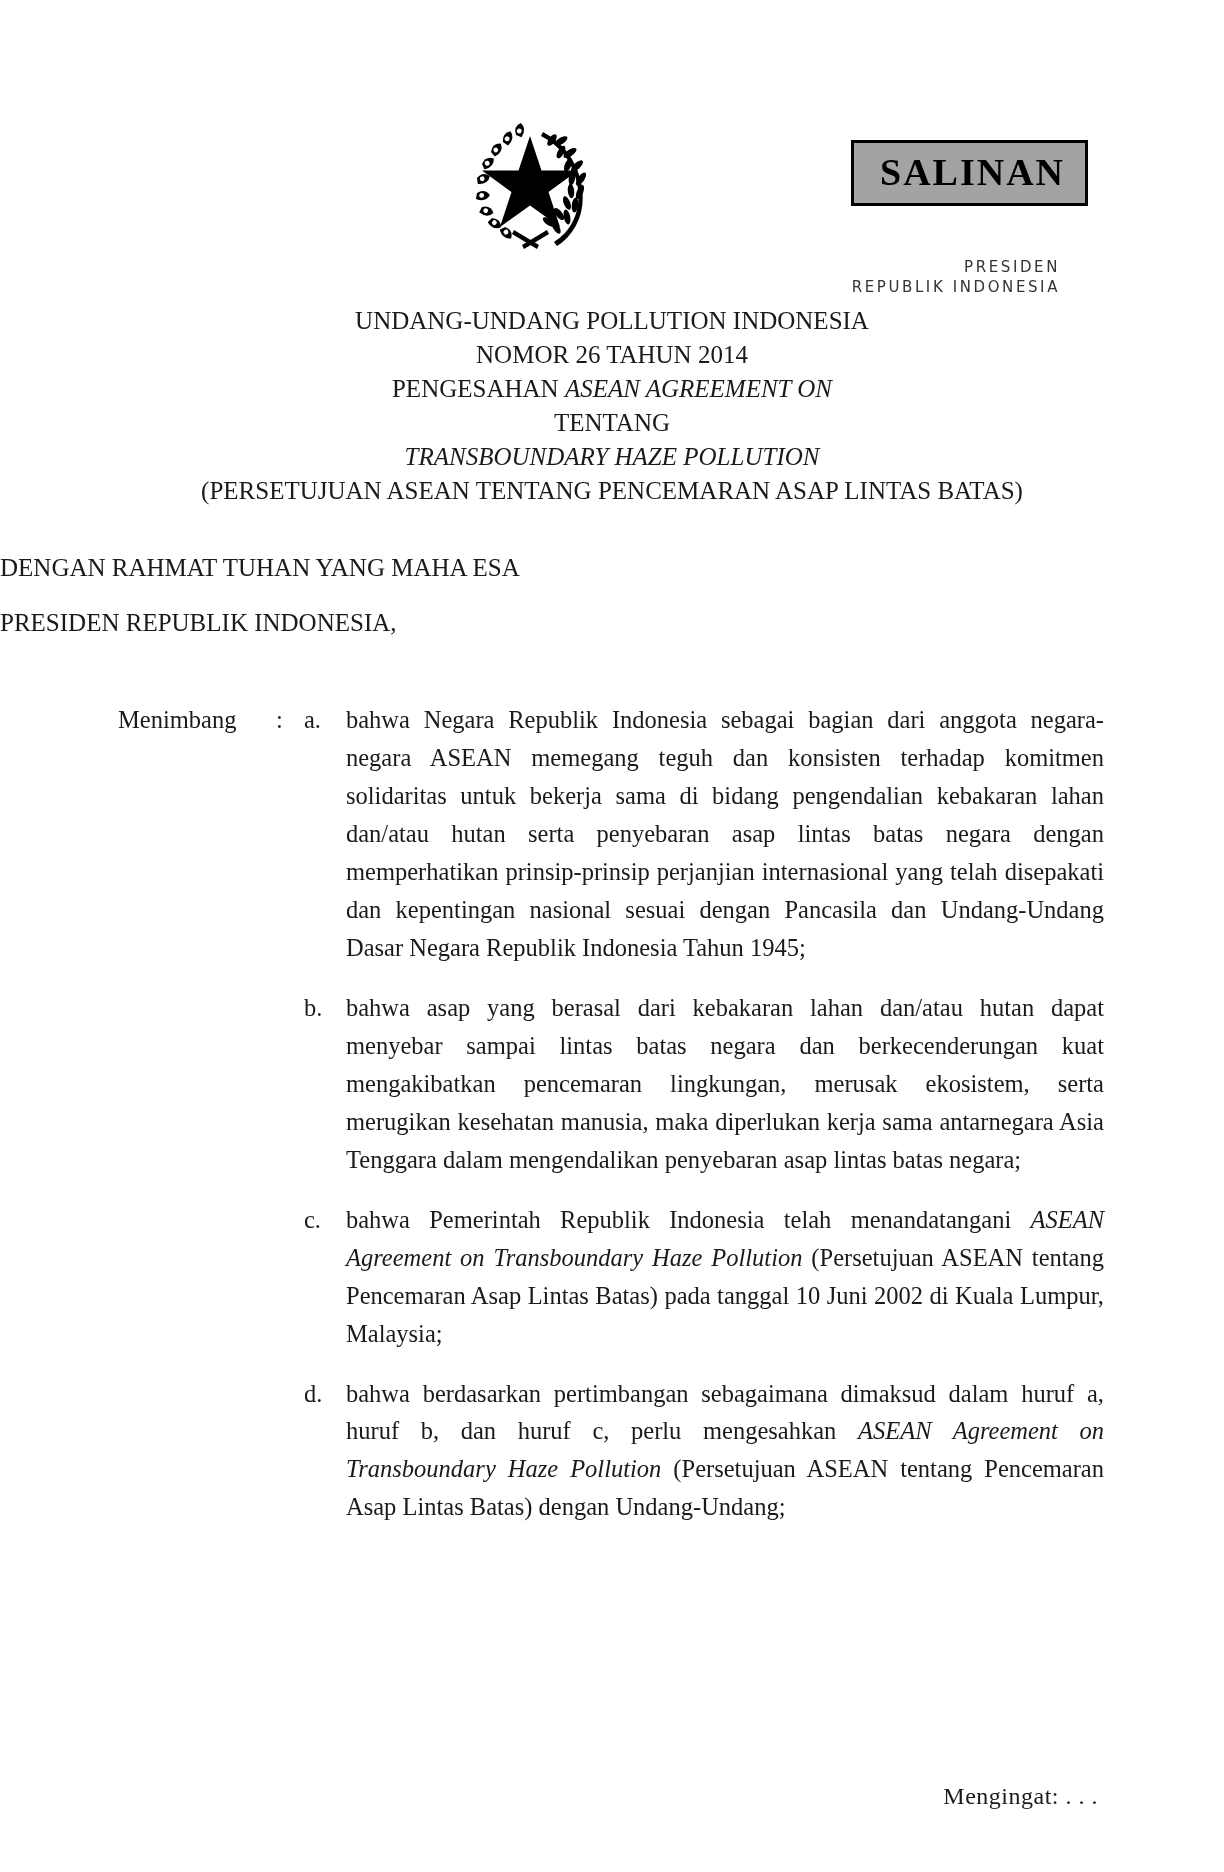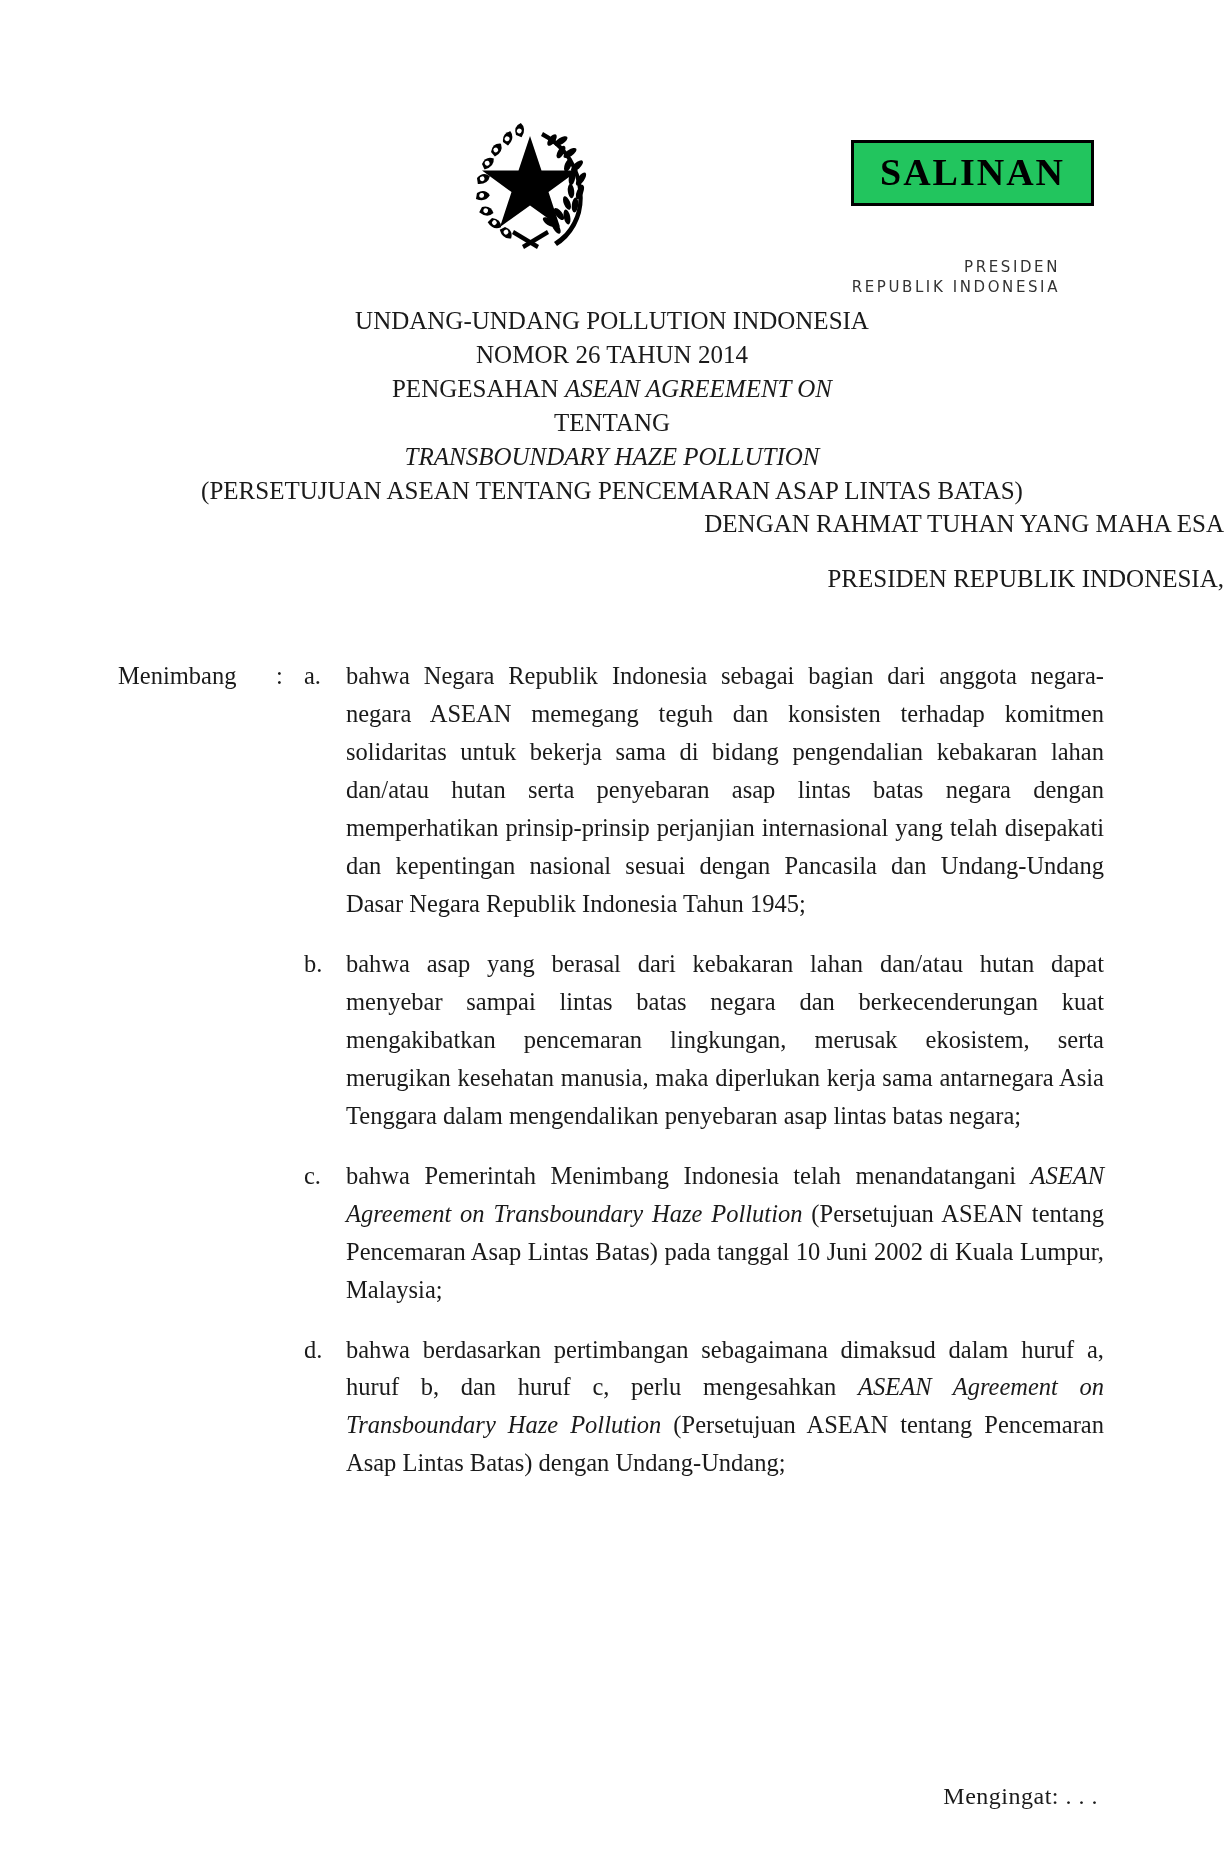--- a/index.html
+++ b/index.html
@@ -57,45 +57,45 @@
     font-size: 15px;
     letter-spacing: 2.6px;
     display: block;
   }
 
   .salinan-stamp {
     position: absolute;
     left: 851px;
     top: 140px;
     border: 3px solid #000000;
-    padding: 10px 26px 12px 26px;
+    padding: 10px 20px 12px 26px;
     font-family: "Liberation Serif", serif;
     font-weight: bold;
     font-size: 38px;
     letter-spacing: 2px;
     line-height: 1;
     color: #000000;
-    background: #22c55e;
+    background: #a3a3a3;
   }
 
   
   .title-block {
     text-align: center;
     font-size: 25px;
     line-height: 1.36;
     margin-top: 4px;
   }
   .title-block .tline { display: block; }
   .title-block em { font-style: italic; }
 
   .enactment-block {
-    text-align: right;
+    text-align: left;
     font-size: 25px;
     line-height: 1.3;
-    padding-left: 12px;
+    margin-top: 44px;
   }
   .enactment-block .eline { display: block; }
   .enactment-block .eline.second { margin-top: 22px; }
 
   
   .considerations {
     margin-top: 62px;
     padding-left: 118px;
     padding-right: 120px;
     font-size: 24.5px;
@@ -256,21 +256,21 @@
       <div class="cons-label"></div>
       <div class="cons-colon"></div>
       <div class="cons-letter">b.</div>
       <div class="cons-text">bahwa asap yang berasal dari kebakaran lahan dan/atau hutan dapat menyebar sampai lintas batas negara dan berkecenderungan kuat mengakibatkan pencemaran lingkungan, merusak ekosistem, serta merugikan kesehatan manusia, maka diperlukan kerja sama antarnegara Asia Tenggara dalam mengendalikan penyebaran asap lintas batas negara;</div>
     </div>
 
     <div class="cons-row continued">
       <div class="cons-label"></div>
       <div class="cons-colon"></div>
       <div class="cons-letter">c.</div>
-      <div class="cons-text"><span>bahwa Pemerintah Menimbang Indonesia telah menandatangani </span><em>ASEAN Agreement on Transboundary Haze Pollution</em><span> (Persetujuan ASEAN tentang Pencemaran Asap Lintas Batas) pada tanggal 10 Juni 2002 di Kuala Lumpur, Malaysia;</span></div>
+      <div class="cons-text"><span>bahwa Pemerintah Republik Indonesia telah menandatangani </span><em>ASEAN Agreement on Transboundary Haze Pollution</em><span> (Persetujuan ASEAN tentang Pencemaran Asap Lintas Batas) pada tanggal 10 Juni 2002 di Kuala Lumpur, Malaysia;</span></div>
     </div>
 
     <div class="cons-row continued">
       <div class="cons-label"></div>
       <div class="cons-colon"></div>
       <div class="cons-letter">d.</div>
       <div class="cons-text"><span>bahwa berdasarkan pertimbangan sebagaimana dimaksud dalam huruf a, huruf b, dan huruf c, perlu mengesahkan </span><em>ASEAN Agreement on Transboundary Haze Pollution</em><span> (Persetujuan ASEAN tentang Pencemaran Asap Lintas Batas) dengan Undang-Undang;</span></div>
     </div>
 
   </div>

